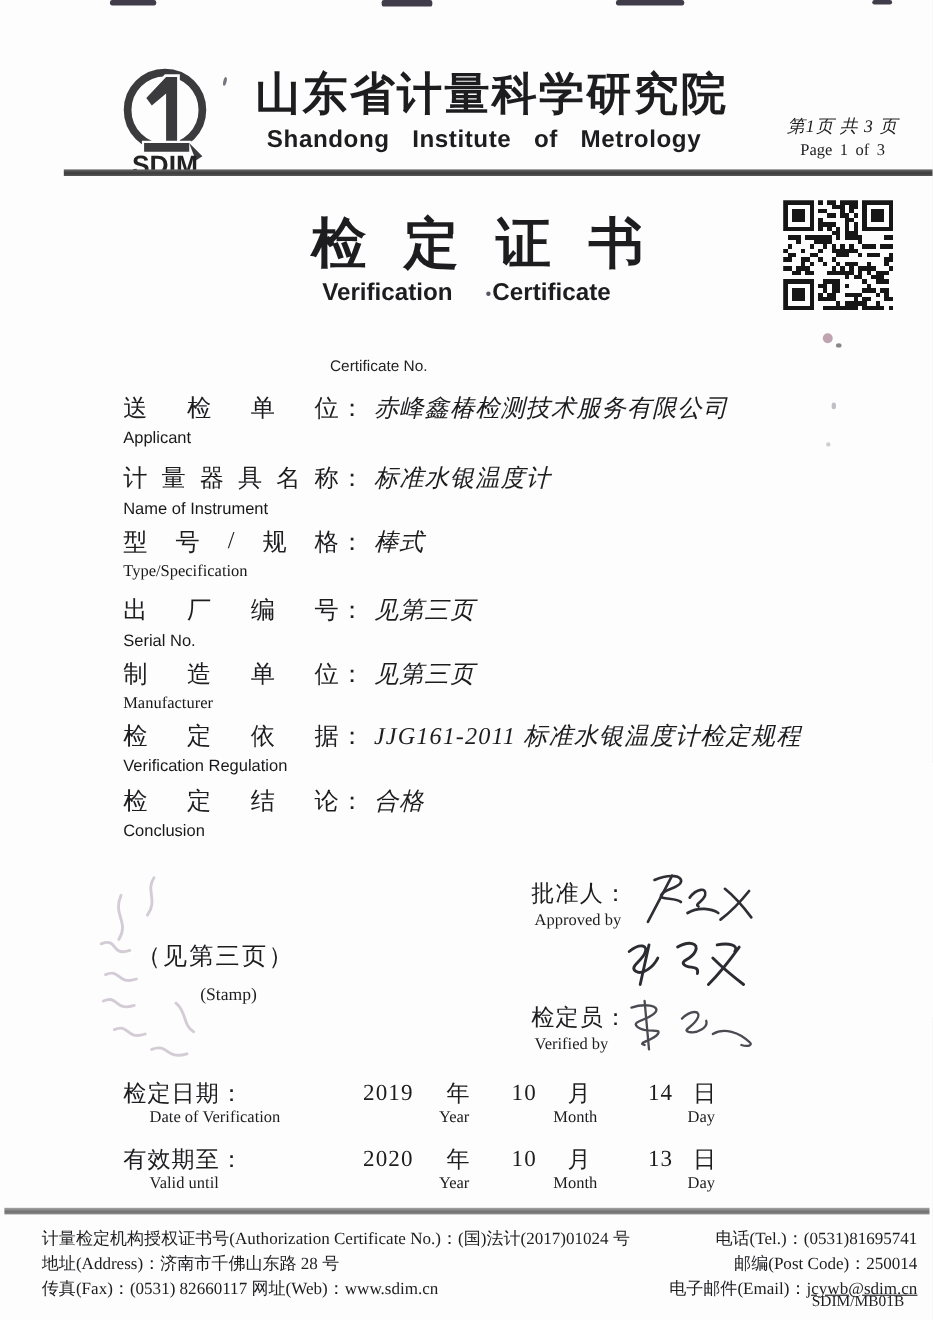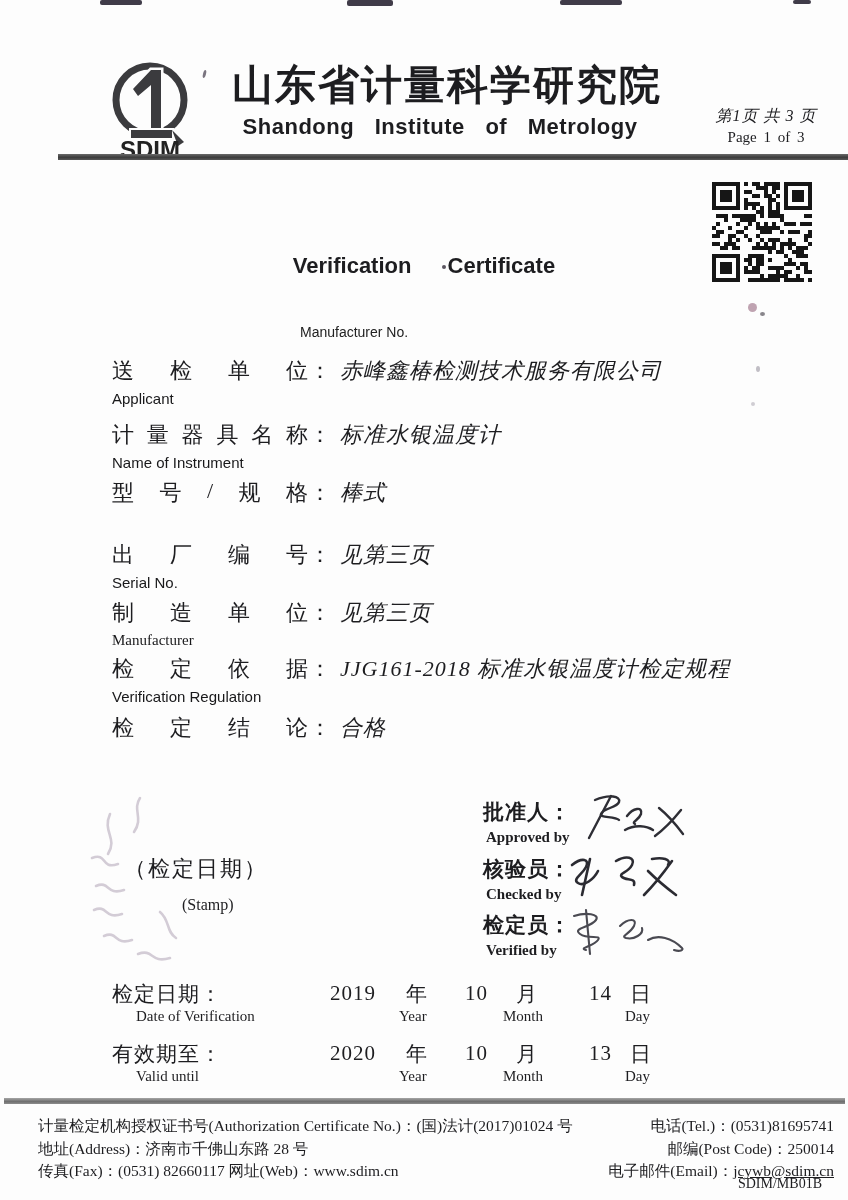--- a/index.html
+++ b/index.html
@@ -41,21 +41,21 @@
   .frow{position:absolute;left:112px;width:700px;font-size:22px;}
   .frow .lbl{display:inline-flex;justify-content:space-between;width:196px;vertical-align:bottom;}
   .frow .colon{margin-left:1px;}
   .frow .val{margin-left:9px;letter-spacing:1px;font-style:italic;}
   .frow .sub{font-size:15px;margin-top:4px;color:#18181a;}
 
   
   .stamp-marks{position:absolute;left:82px;top:792px;width:130px;height:180px;}
   .stamp-zh{position:absolute;left:124px;top:854px;font-size:22px;letter-spacing:2px;}
   .stamp-en{position:absolute;left:182px;top:896px;font-size:16px;}
-  .sigrow{position:absolute;left:483px;font-weight:bold;}
+  .sigrow{position:absolute;left:483px;}
   .sig-zh{font-size:21px;letter-spacing:1px;}
   .sig-en{font-size:15px;margin-top:3px;margin-left:3px;}
   .sig{position:absolute;}
 
   
   .drow{position:absolute;left:0;width:848px;height:56px;}
   .d-lbl{position:absolute;left:112px;top:0;font-size:21px;letter-spacing:1px;}
   .d-sub{position:absolute;left:112px;top:28px;font-size:15px;margin-left:24px;}
   .d-num{position:absolute;top:1px;font-size:21px;letter-spacing:1px;}
   .d-unit{position:absolute;top:0;font-size:21px;}
@@ -93,22 +93,23 @@
     <text x="56" y="100" text-anchor="middle" font-size="24" font-weight="bold" font-family="Liberation Sans, DejaVu Sans, sans-serif" fill="#222">SDIM</text>
   </svg>
   <div class="org-zh">山东省计量科学研究院</div>
   <div class="org-en sans">Shandong Institute of Metrology</div>
   <div class="page-info">
     <div class="pz">第1页 共 3 页</div>
     <div class="pe">Page 1  of 3</div>
   </div>
   <div class="rule rule-top"></div>
 
+  <div class="cert-title-zh">检定证书</div>
   <div class="cert-title-en sans">Verification Certificate</div>
-  <div class="certno-en sans">Manufacturer No.</div>
+  <div class="certno-en sans">Certificate No.</div>
   <svg id="qr" class="qr" viewBox="0 0 25 25" shape-rendering="crispEdges">
       <rect x="0" y="0" width="1" height="1" fill="#161616"></rect>
       <rect x="1" y="0" width="1" height="1" fill="#161616"></rect>
       <rect x="2" y="0" width="1" height="1" fill="#161616"></rect>
       <rect x="3" y="0" width="1" height="1" fill="#161616"></rect>
       <rect x="4" y="0" width="1" height="1" fill="#161616"></rect>
       <rect x="5" y="0" width="1" height="1" fill="#161616"></rect>
       <rect x="6" y="0" width="1" height="1" fill="#161616"></rect>
       <rect x="8" y="0" width="1" height="1" fill="#161616"></rect>
       <rect x="10" y="0" width="1" height="1" fill="#161616"></rect>
@@ -432,20 +433,21 @@
     <div class="sub sans">Name of Instrument</div>
   </div>
   <div class="frow" style="top:478px">
     <span class="lbl jchars">
         <span>型</span>
         <span>号</span>
         <span>/</span>
         <span>规</span>
         <span>格</span>
       </span><span class="colon">：</span><span class="val">棒式</span>
+    <div class="sub serif">Type/Specification</div>
   </div>
   <div class="frow" style="top:540px">
     <span class="lbl jchars">
         <span>出</span>
         <span>厂</span>
         <span>编</span>
         <span>号</span>
       </span><span class="colon">：</span><span class="val">见第三页</span>
     <div class="sub sans">Serial No.</div>
   </div>
@@ -457,64 +459,61 @@
         <span>位</span>
       </span><span class="colon">：</span><span class="val">见第三页</span>
     <div class="sub serif">Manufacturer</div>
   </div>
   <div class="frow" style="top:654px">
     <span class="lbl jchars">
         <span>检</span>
         <span>定</span>
         <span>依</span>
         <span>据</span>
-      </span><span class="colon">：</span><span class="val">JJG161-2018 标准水银温度计检定规程</span>
+      </span><span class="colon">：</span><span class="val">JJG161-2011 标准水银温度计检定规程</span>
     <div class="sub sans">Verification Regulation</div>
   </div>
   <div class="frow" style="top:713px">
     <span class="lbl jchars">
         <span>检</span>
         <span>定</span>
         <span>结</span>
         <span>论</span>
       </span><span class="colon">：</span><span class="val">合格</span>
+    <div class="sub sans">Conclusion</div>
   </div>
 
   <svg class="stamp-marks" viewBox="0 0 130 180">
     <g fill="none" stroke="#d3ccd6" stroke-width="2.6" stroke-linecap="round">
       <path d="M58 6 C50 18 62 26 52 40"></path>
       <path d="M28 22 C20 40 36 46 26 62"></path>
       <path d="M10 66 C26 60 18 78 36 72"></path>
       <path d="M14 94 C28 88 24 104 42 98"></path>
       <path d="M12 118 C26 112 22 128 40 122"></path>
       <path d="M22 144 C36 138 32 154 50 148"></path>
       <path d="M56 162 C72 156 68 172 88 166"></path>
       <path d="M78 120 C88 128 84 140 94 146"></path>
     </g>
   </svg>
-  <div class="stamp-zh">（检定日期）</div>
+  <div class="stamp-zh">（见第三页）</div>
   <div class="stamp-en">(Stamp)</div>
 
   <div class="sigrow" style="top:798px">
     <div class="sig-zh">批准人：</div>
     <div class="sig-en serif">Approved by</div>
   </div>
   <svg class="sig" style="left:575px;top:786px;width:120px;height:56px" viewBox="0 0 120 56">
     <g fill="none" stroke="#2e2e35" stroke-width="2.4" stroke-linecap="round">
       <path d="M20 14 C34 8 46 10 44 16 C42 22 28 22 26 28 C24 32 40 30 44 34"></path>
       <path d="M36 10 L14 52"></path>
       <path d="M52 30 C58 22 68 20 66 28 C64 34 56 36 60 38 M50 44 C60 38 72 40 78 44"></path>
       <path d="M84 22 C94 30 102 40 108 48 M106 24 C98 34 88 44 80 50"></path>
     </g>
   </svg>
 
-  <div class="sigrow" style="top:855px">
-    <div class="sig-zh">核验员：</div>
-    <div class="sig-en serif">Checked by</div>
-  </div>
   <svg class="sig" style="left:560px;top:845px;width:140px;height:56px" viewBox="0 0 140 56">
     <g fill="none" stroke="#2b2b32" stroke-width="2.6" stroke-linecap="round">
       <path d="M12 20 C22 12 30 14 26 22 C22 30 12 34 18 38 C24 42 34 34 38 26"></path>
       <path d="M30 14 L22 50"></path>
       <path d="M56 16 C66 10 76 12 72 20 C68 28 58 28 62 32 C66 36 76 32 74 40"></path>
       <path d="M92 14 C102 12 112 14 108 20 M112 16 C102 30 90 44 84 50 M88 26 C98 36 108 44 116 50"></path>
     </g>
   </svg>
 
   <div class="sigrow" style="top:911px">

